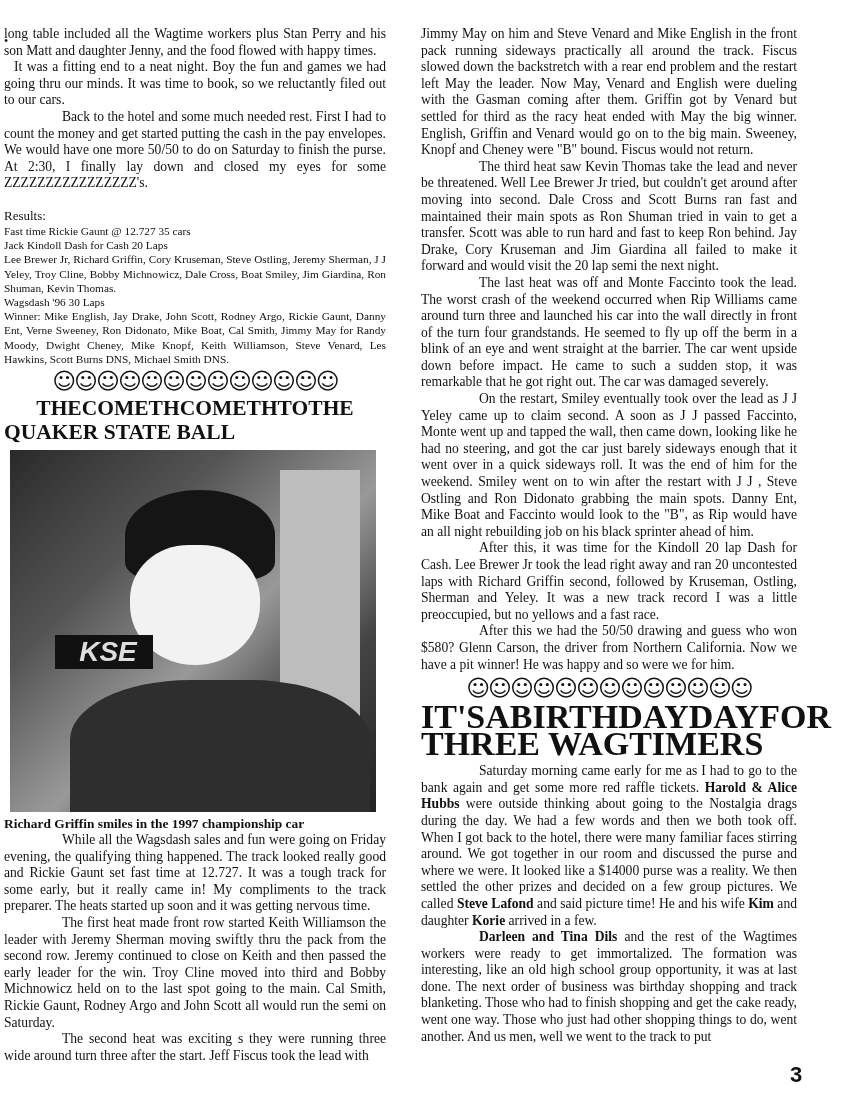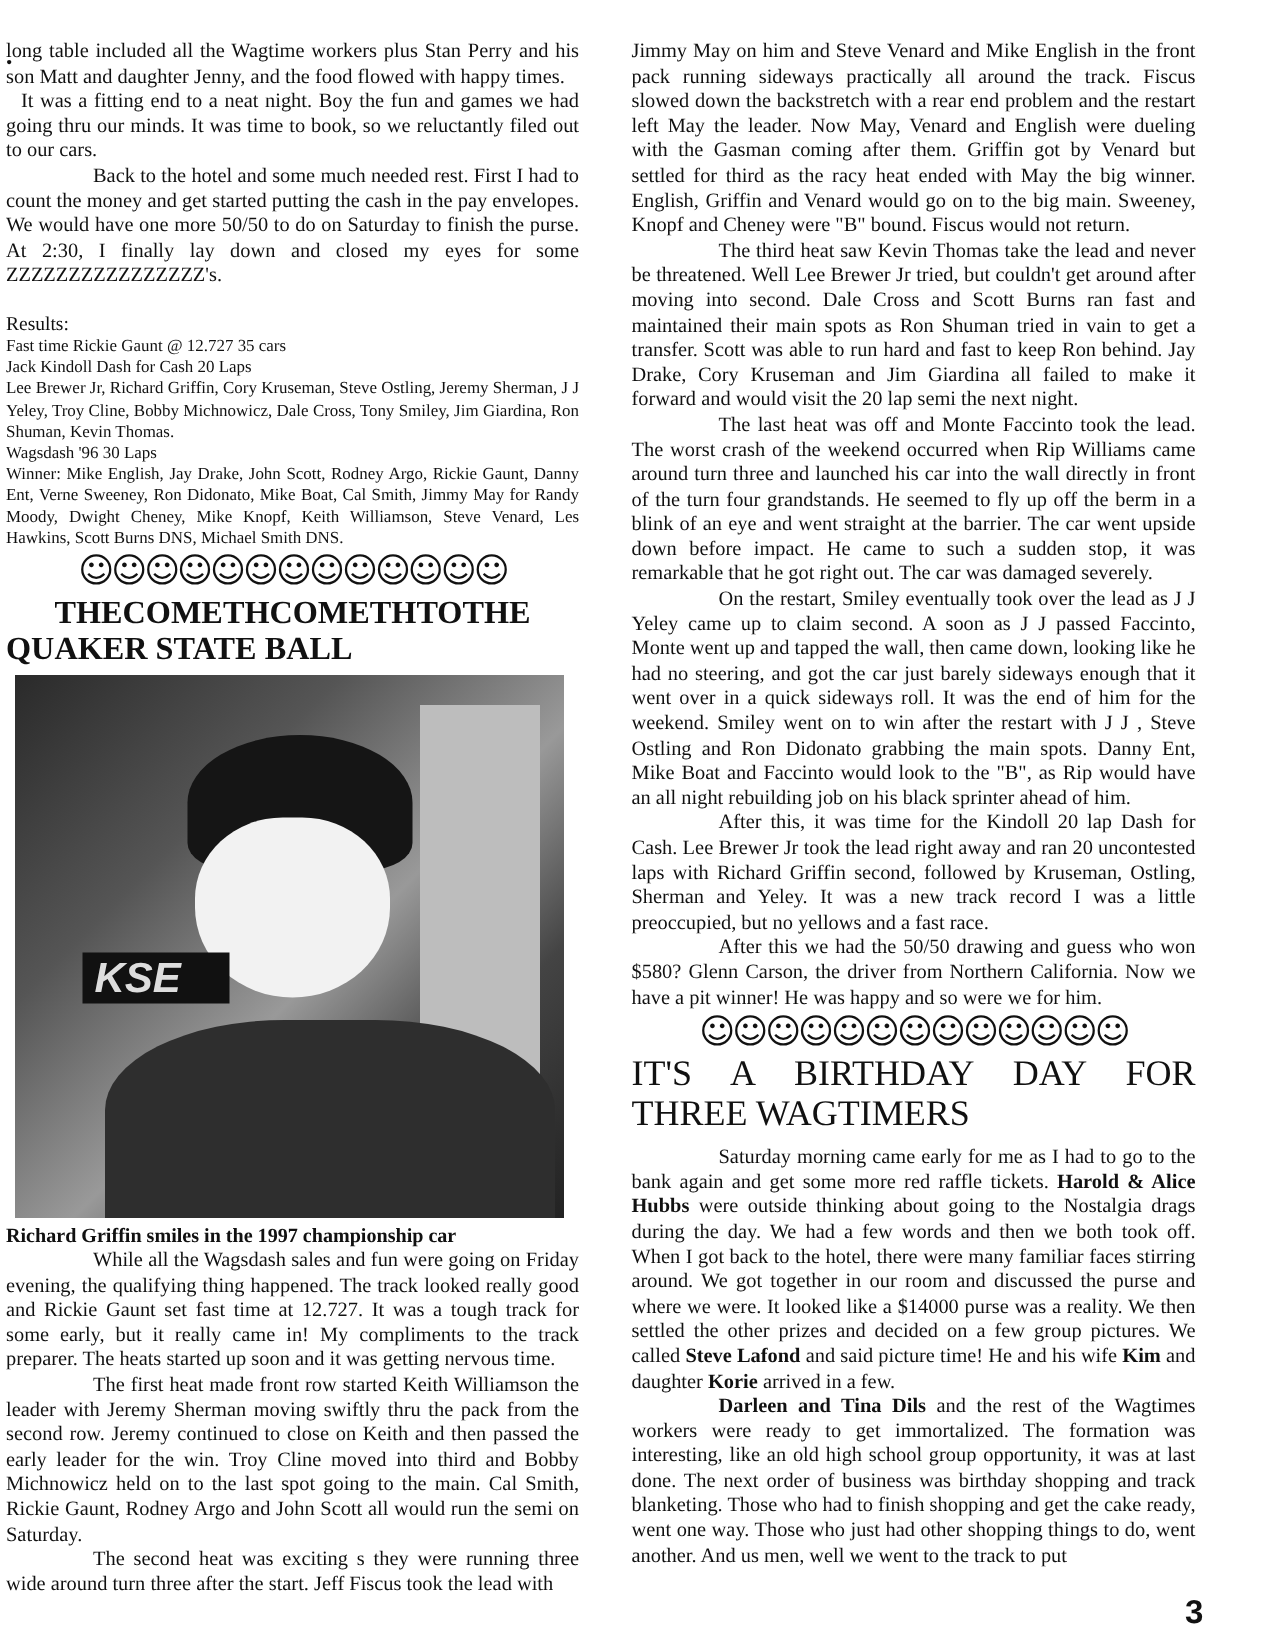--- a/index.html
+++ b/index.html
@@ -9,24 +9,24 @@
   .col-left { left:4px; width:382px; }
   .col-right { left:421px; width:376px; }
   p { margin:0; font-size:13.6px; line-height:16.6px; text-align:justify; }
   p.indent { text-indent:58px; }
   p.small-indent { text-indent:10px; }
   .results-label { font-size:13px; line-height:16px; margin-top:16px; }
   .results p { font-size:11.3px; line-height:14.2px; font-family:Liberation Serif, serif; }
   .smileys { text-align:center; font-size:23px; letter-spacing:-2px; line-height:26px; margin:2px 0 0 0; font-family:"DejaVu Sans", sans-serif; }
   h2.head-bold { margin:2px 0 6px 0; font-size:21.5px; line-height:24px; font-weight:bold; text-align:justify; text-align-last:left; font-family:"Liberation Serif", serif; }
   h2.head-bold .line1 { display:flex; justify-content:center; }
-  h2.head-plain { margin:2px 0 6px 0; font-size:24px; line-height:27px; font-weight:normal; font-family:"Liberation Serif", serif; }
+  h2.head-plain { margin:2px 0 6px 0; font-size:34px; line-height:27px; font-weight:bold; font-family:"Liberation Serif", serif; }
   h2.head-plain .line1 { display:flex; justify-content:space-between; }
   .photo { width:366px; height:362px; margin:6px 0 4px 6px; position:relative; overflow:hidden;
-           background:linear-gradient(135deg,#2a2a2a 0%,#555 30%,#999 55%,#444 75%,#222 100%); }
+           background:linear-gradient(135deg,#2a2a2a 0%,#555 30%,#999 55%,#444 75%,#222 100%);text-align:center; }
   .photo .face { position:absolute; left:120px; top:95px; width:130px; height:120px; border-radius:45% 45% 50% 50%; background:#f2f2f2; }
   .photo .hair { position:absolute; left:115px; top:40px; width:150px; height:90px; border-radius:50% 50% 20% 20%; background:#151515; }
   .photo .suit { position:absolute; left:60px; top:230px; width:300px; height:150px; border-radius:40% 40% 0 0; background:#2e2e2e; }
   .photo .seat { position:absolute; left:270px; top:20px; width:80px; height:300px; background:#bdbdbd; }
   .photo .logo { position:absolute; left:45px; top:185px; width:90px; height:34px; background:#111; color:#ddd; font-weight:bold; font-style:italic; font-size:28px; line-height:34px; padding-left:8px; font-family:"Liberation Sans", sans-serif; }
   .caption { font-weight:bold; font-size:13.4px; line-height:16px; margin:0; }
   .bullet { position:absolute; left:4px; top:34px; font-size:12px; }
   .page-num { position:absolute; left:790px; top:1062px; font-size:22px; font-family:"Liberation Sans", sans-serif; font-weight:bold; }
   b { font-weight:bold; }
 </style>
@@ -37,21 +37,21 @@
 
 <div class="col col-left">
   <p>long table included all the Wagtime workers plus Stan Perry and his son Matt and daughter Jenny, and the food flowed with happy times.</p>
   <p class="small-indent">It was a fitting end to a neat night. Boy the fun and games we had going thru our minds. It was time to book, so we reluctantly filed out to our cars.</p>
   <p class="indent">Back to the hotel and some much needed rest. First I had to count the money and get started putting the cash in the pay envelopes. We would have one more 50/50 to do on Saturday to finish the purse. At 2:30, I finally lay down and closed my eyes for some ZZZZZZZZZZZZZZZZ's.</p>
 
   <div class="results">
     <div class="results-label">Results:</div>
     <p>Fast time Rickie Gaunt @ 12.727    35 cars</p>
     <p>Jack Kindoll Dash for Cash 20 Laps</p>
-    <p>Lee Brewer Jr, Richard Griffin, Cory Kruseman, Steve Ostling, Jeremy Sherman, J J Yeley, Troy Cline, Bobby Michnowicz, Dale Cross, Tony Smiley, Jim Giardina, Ron Shuman, Kevin Thomas.</p>
+    <p>Lee Brewer Jr, Richard Griffin, Cory Kruseman, Steve Ostling, Jeremy Sherman, J J Yeley, Troy Cline, Bobby Michnowicz, Dale Cross, Boat Smiley, Jim Giardina, Ron Shuman, Kevin Thomas.</p>
     <p>Wagsdash '96 30 Laps</p>
     <p>Winner: Mike English, Jay Drake, John Scott, Rodney Argo, Rickie Gaunt, Danny Ent, Verne Sweeney, Ron Didonato, Mike Boat, Cal Smith, Jimmy May for Randy Moody, Dwight Cheney, Mike Knopf, Keith Williamson, Steve Venard, Les Hawkins, Scott Burns DNS, Michael Smith DNS.</p>
   </div>
 
   <div class="smileys">☺☺☺☺☺☺☺☺☺☺☺☺☺</div>
 
   <h2 class="head-bold">
     <span class="line1">
       <span>THE</span>
       <span>COMETH</span>

